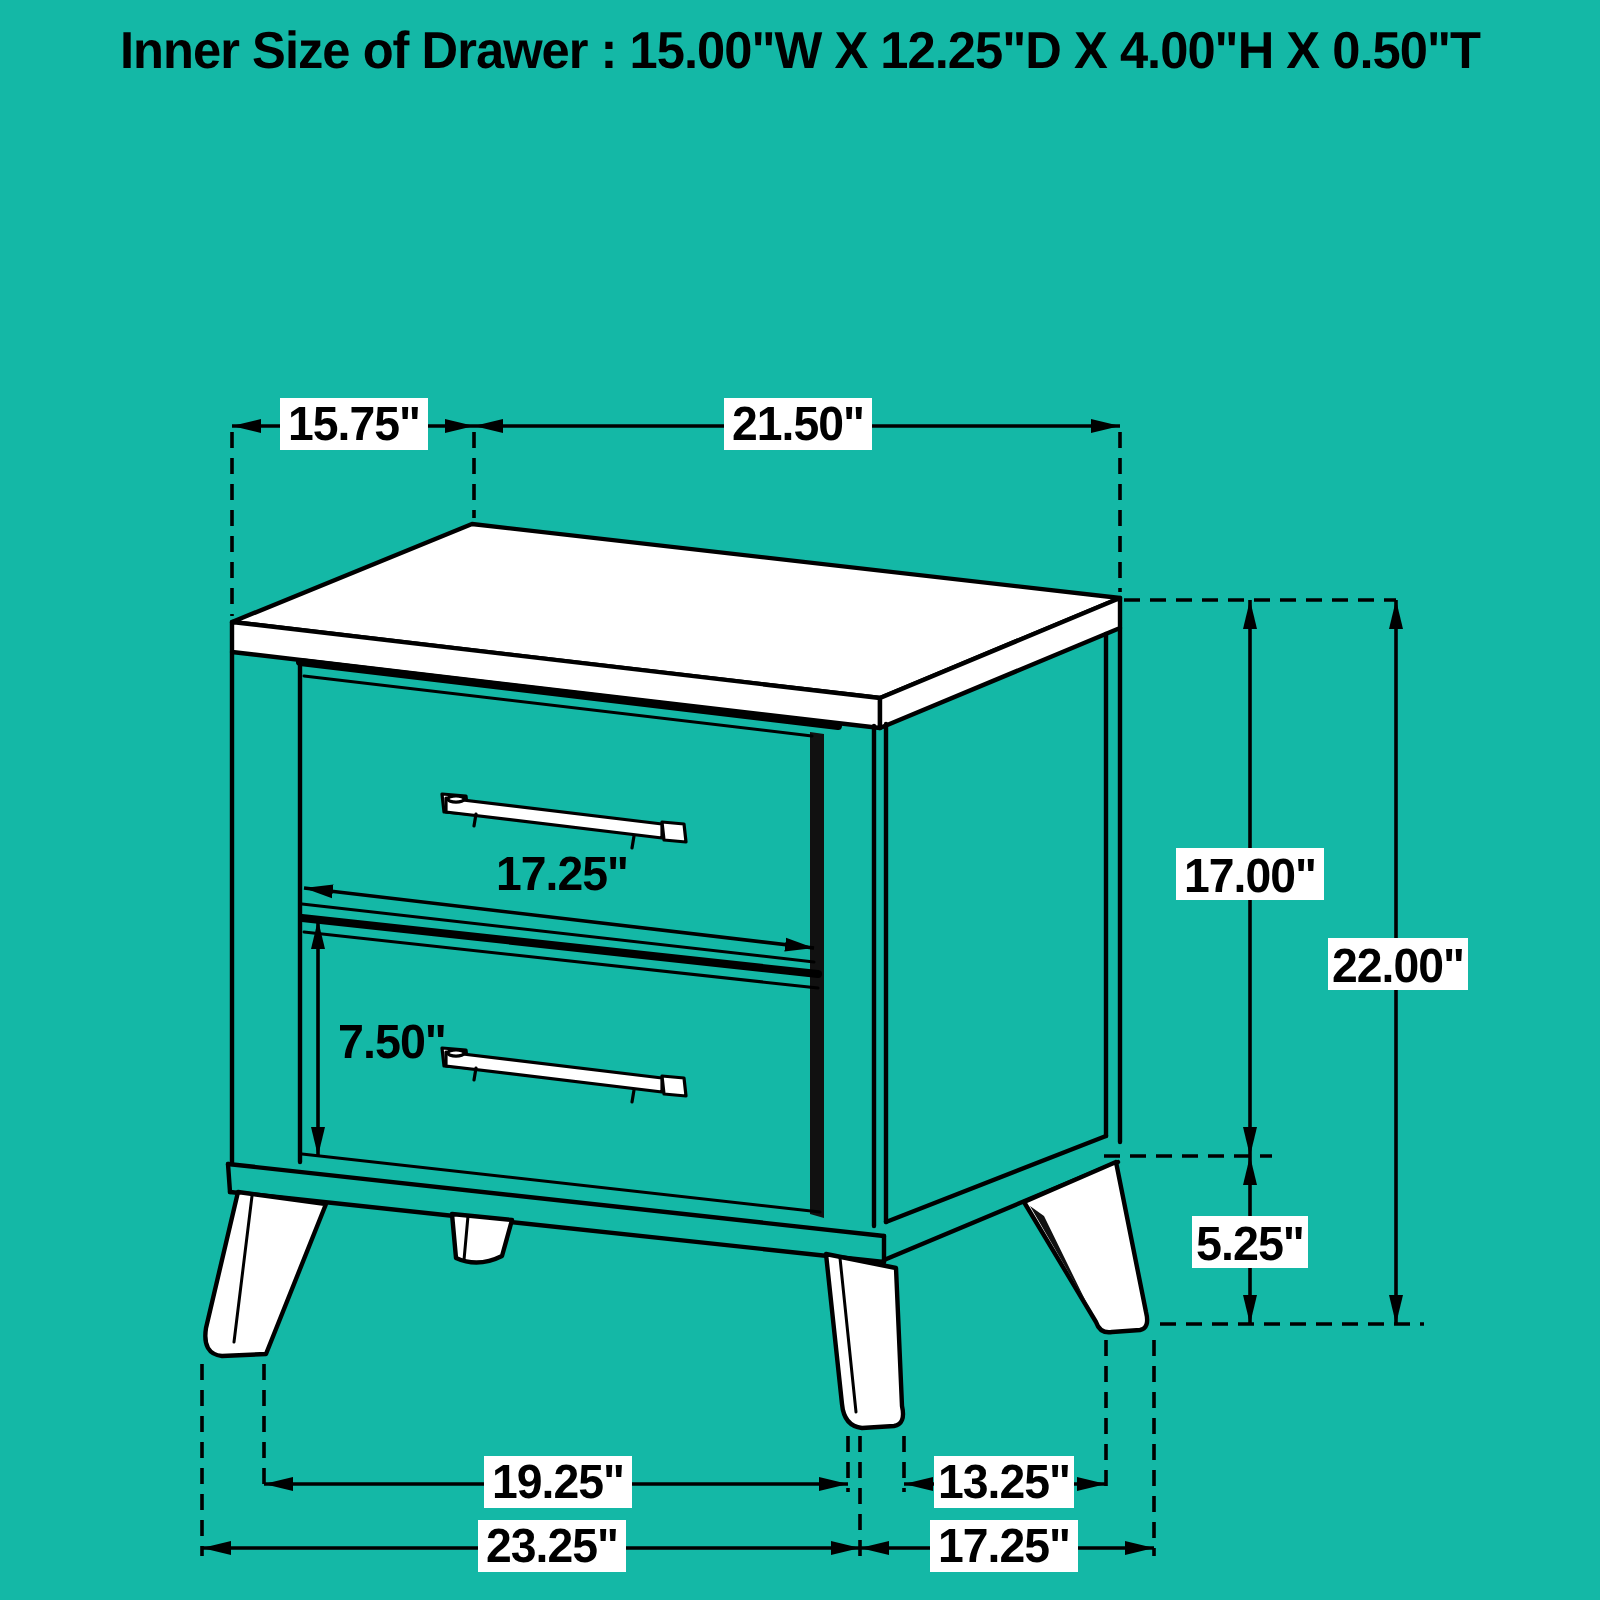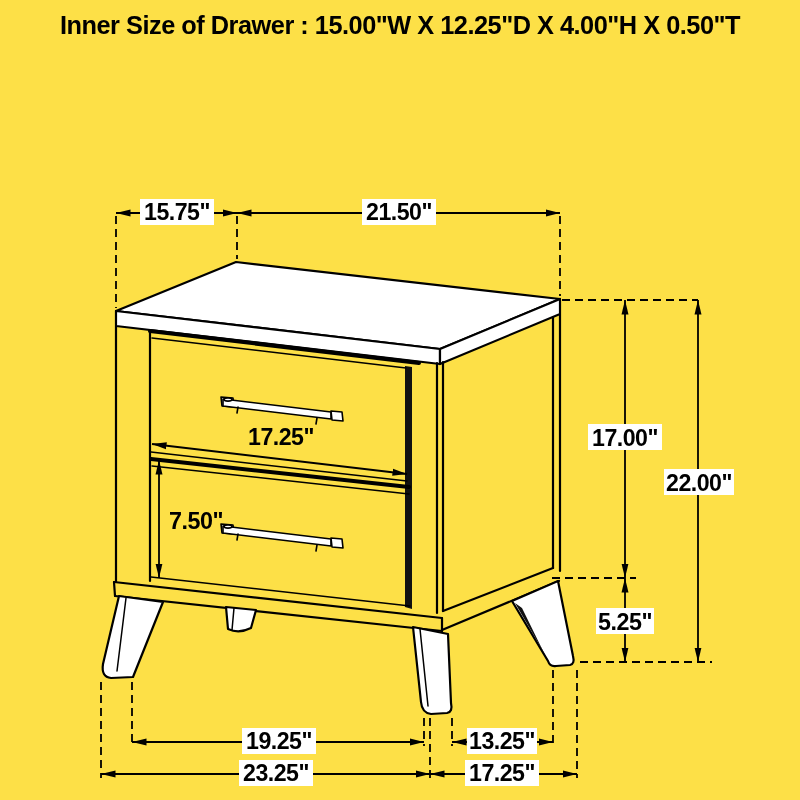--- a/index.html
+++ b/index.html
@@ -1,16 +1,16 @@
 <!DOCTYPE html>
 <html><head>
 <meta charset="utf-8">
 <style>
   html,body{margin:0;padding:0;background:#fff;width:800px;height:800px;overflow:hidden;}
-  #stage{position:relative;width:800px;height:800px;background:#fde047;}
+  #stage{position:relative;width:800px;height:800px;background:#14b8a6;}
   svg{display:block;}
   text{font-family:"Liberation Sans","DejaVu Sans",sans-serif;font-weight:bold;fill:#000;}
   .dimtxt{font-size:24px;letter-spacing:-0.5px;}
   .titletxt{font-size:26px;letter-spacing:-0.5px;}
 </style>
 </head>
 <body>
 
 <div id="stage">
 <svg width="800" height="800" viewBox="0 0 800 800">

